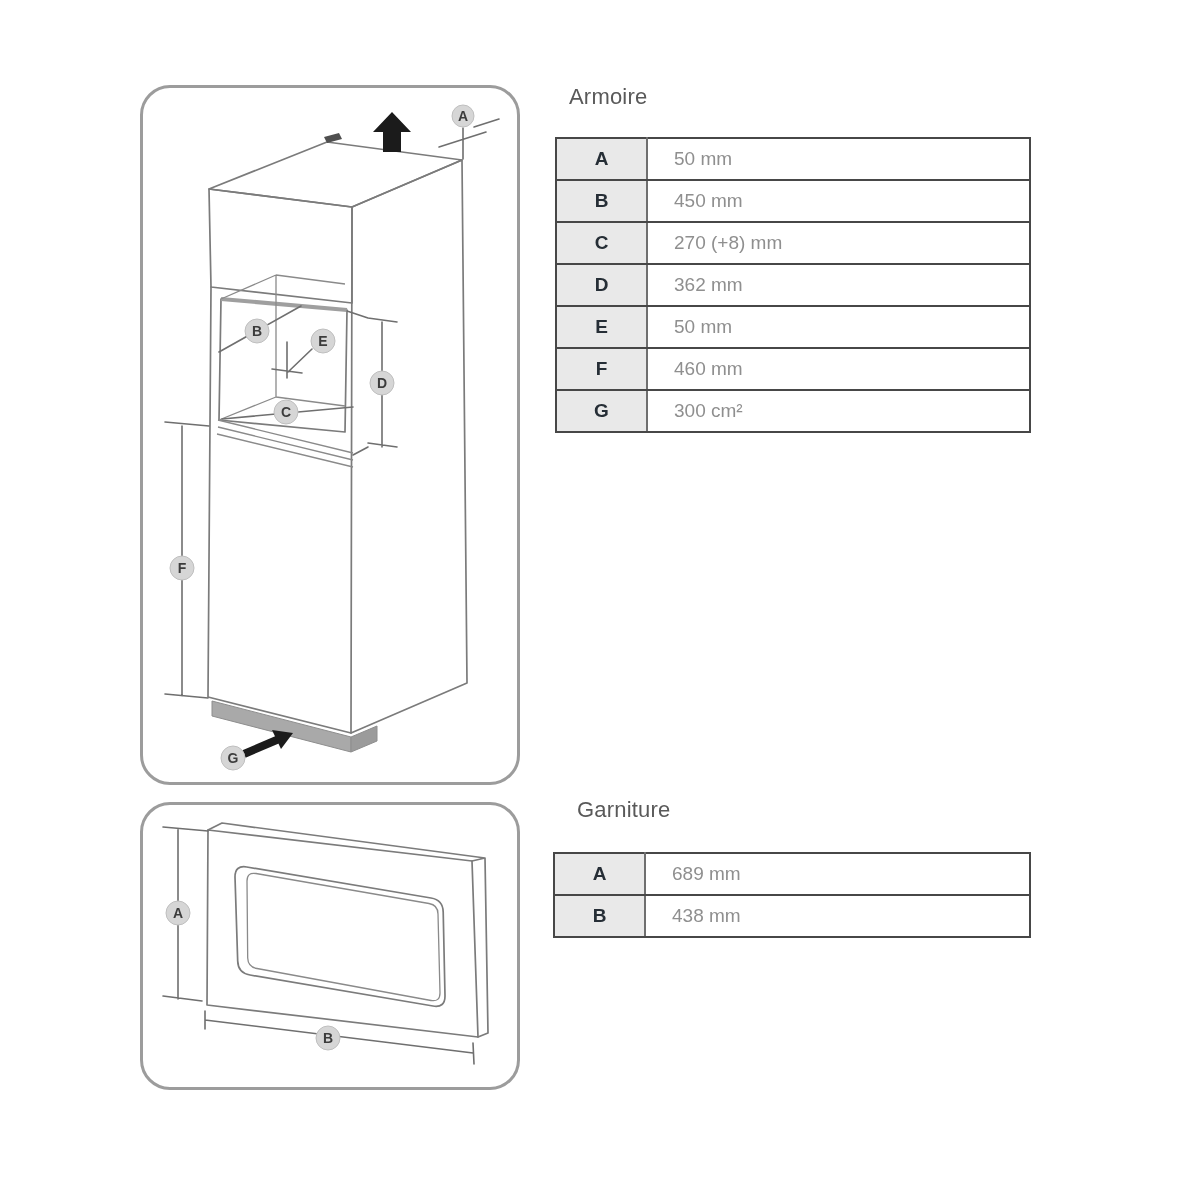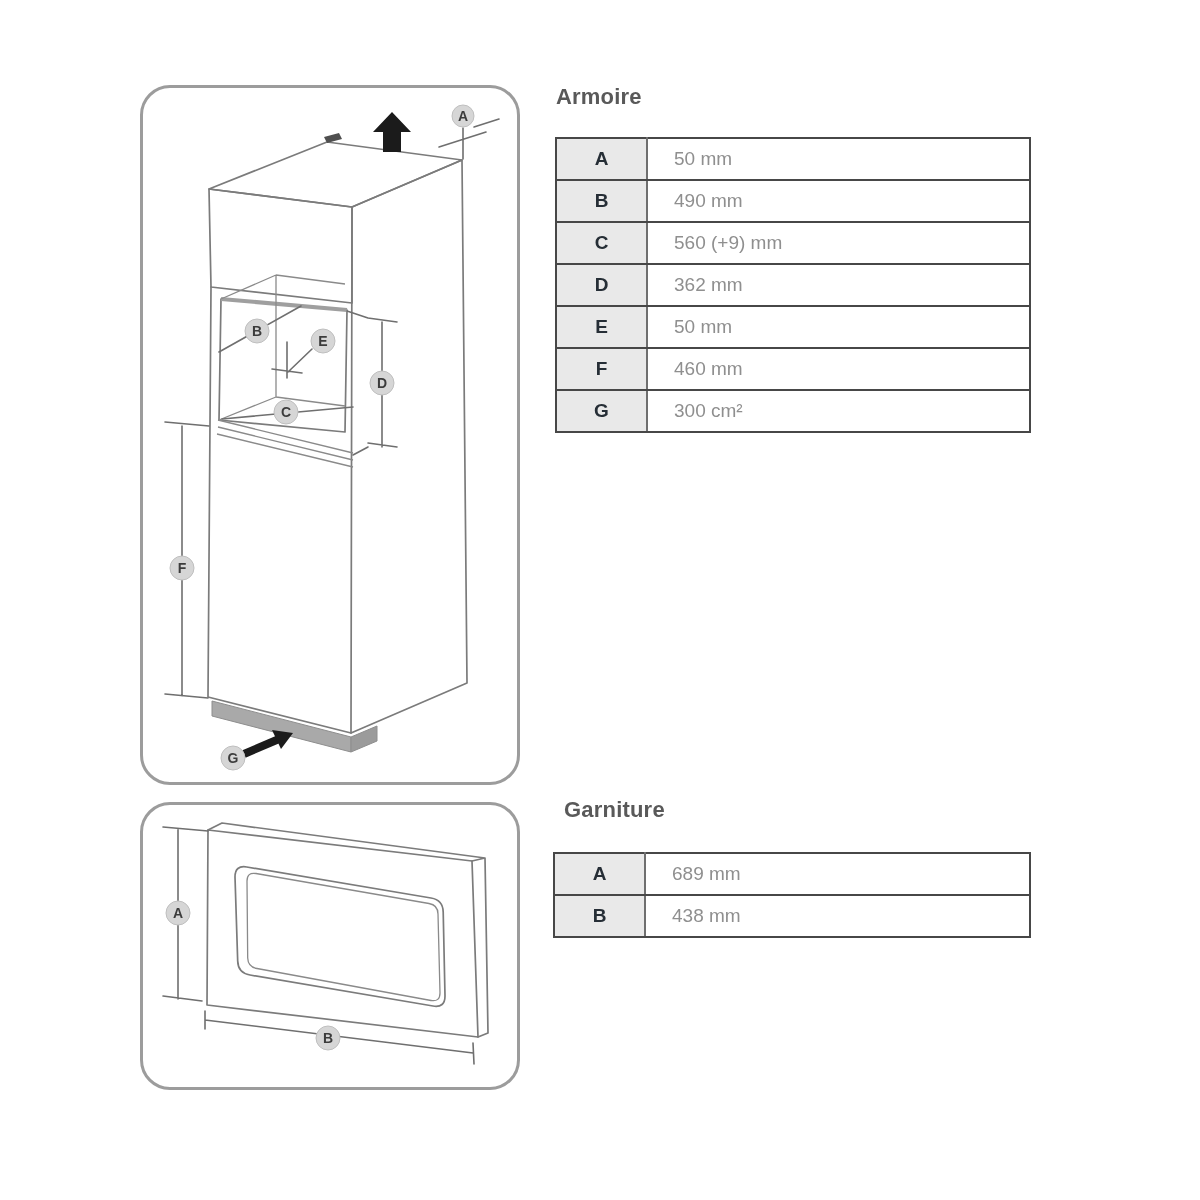--- a/index.html
+++ b/index.html
@@ -8,22 +8,23 @@
     font-family:"Liberation Sans", sans-serif;overflow:hidden;
   }
   .panel{
     position:absolute;border:3px solid #9c9c9c;border-radius:30px;
     background:#ffffff;box-sizing:border-box;
   }
   .panel-cabinet{left:140px;top:85px;width:380px;height:700px;}
   .panel-trim{left:140px;top:802px;width:380px;height:288px;}
   .panel svg{position:absolute;left:-3px;top:-3px;}
   .section-title{
-    position:absolute;font-size:22px;font-weight:bold;color:#595959;
+    position:absolute;font-size:22px;font-weight:normal;color:#595959;
     letter-spacing:0.2px;
+    margin-left:13px;
   }
   .title-armoire{left:556px;top:84px;}
   .title-garniture{left:564px;top:797px;}
   table.dim-table{
     position:absolute;border-collapse:collapse;table-layout:fixed;
     background:#ffffff;
   }
   .table-armoire{left:555px;top:137px;width:476px;}
   .table-garniture{left:553px;top:852px;width:478px;}
   table.dim-table td{
@@ -166,25 +167,25 @@
   <div class="section-title title-armoire">Armoire</div>
 
   <table class="dim-table table-armoire">
     <tbody>
       <tr>
         <td class="key-cell">A</td>
         <td class="val-cell">50 mm</td>
       </tr>
       <tr>
         <td class="key-cell">B</td>
-        <td class="val-cell">490 mm</td>
+        <td class="val-cell">450 mm</td>
       </tr>
       <tr>
         <td class="key-cell">C</td>
-        <td class="val-cell">560 (+9) mm</td>
+        <td class="val-cell">270 (+8) mm</td>
       </tr>
       <tr>
         <td class="key-cell">D</td>
         <td class="val-cell">362 mm</td>
       </tr>
       <tr>
         <td class="key-cell">E</td>
         <td class="val-cell">50 mm</td>
       </tr>
       <tr>

